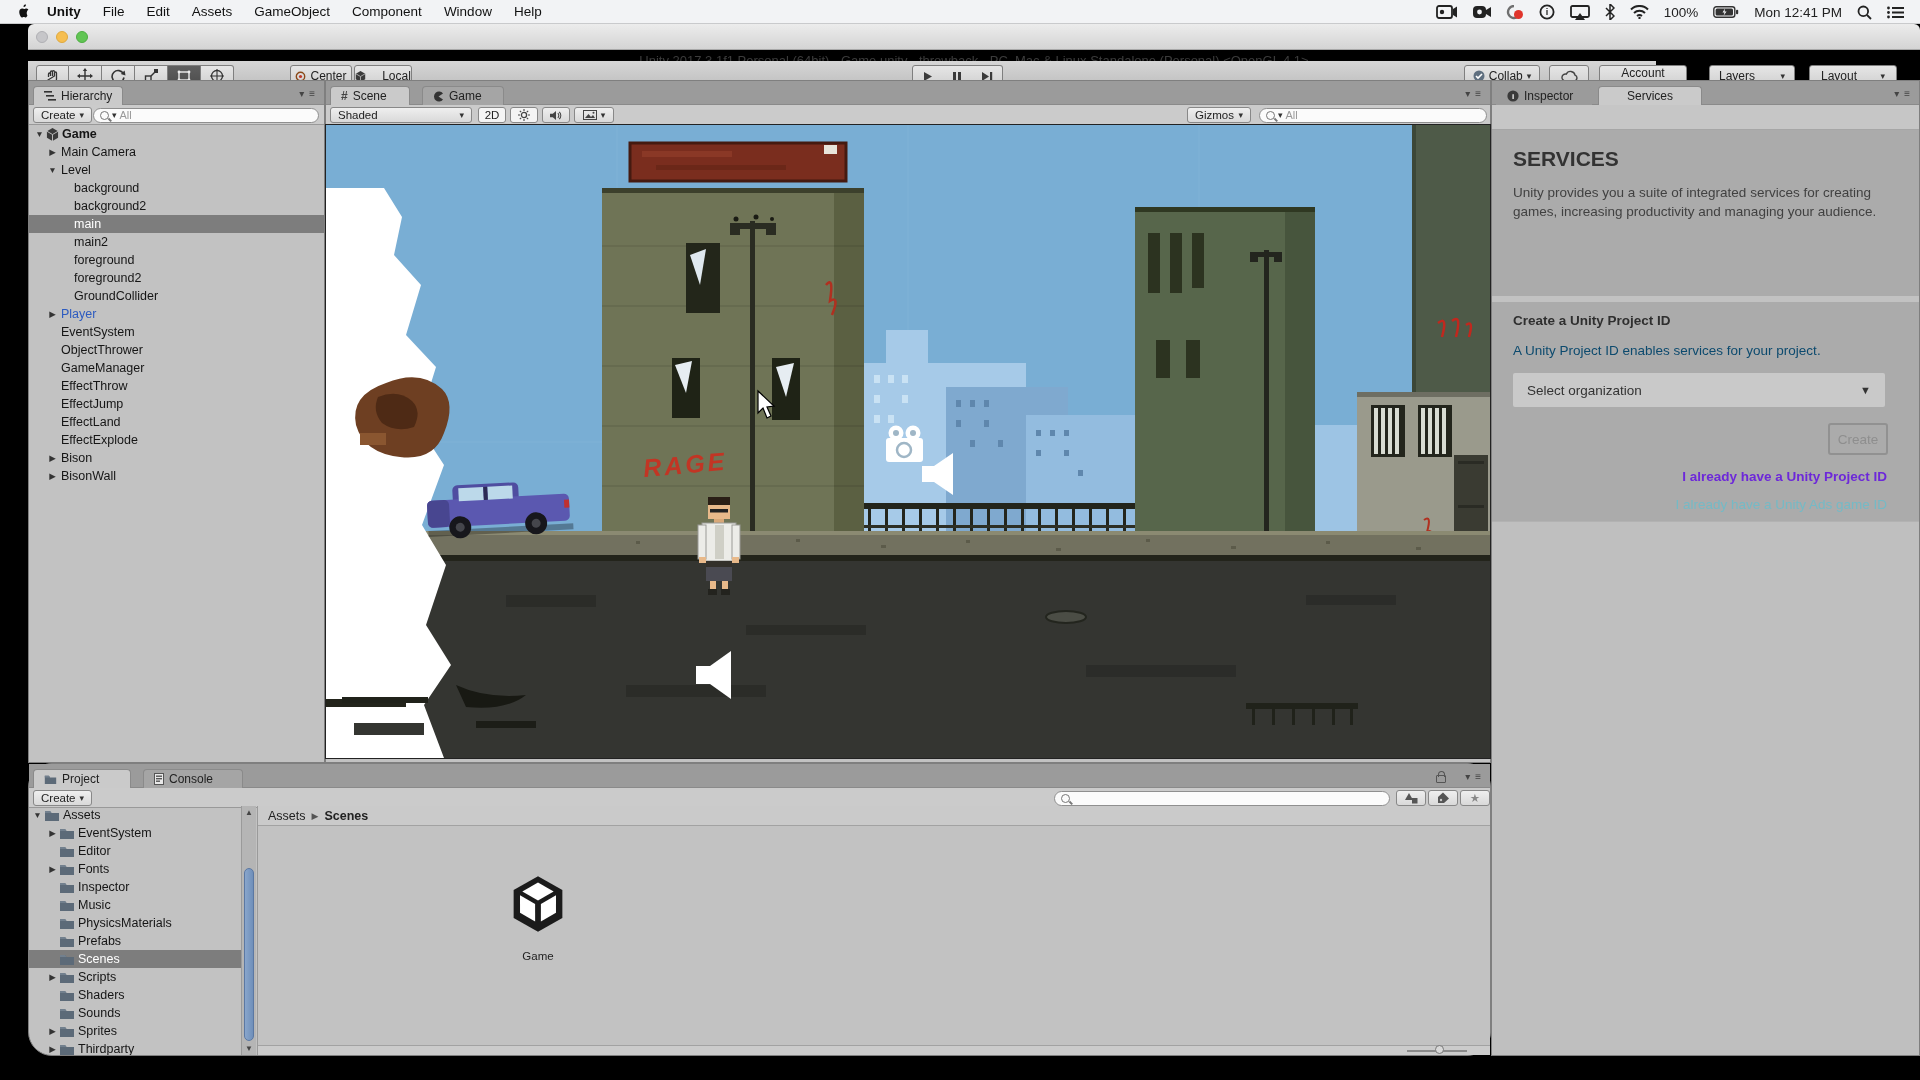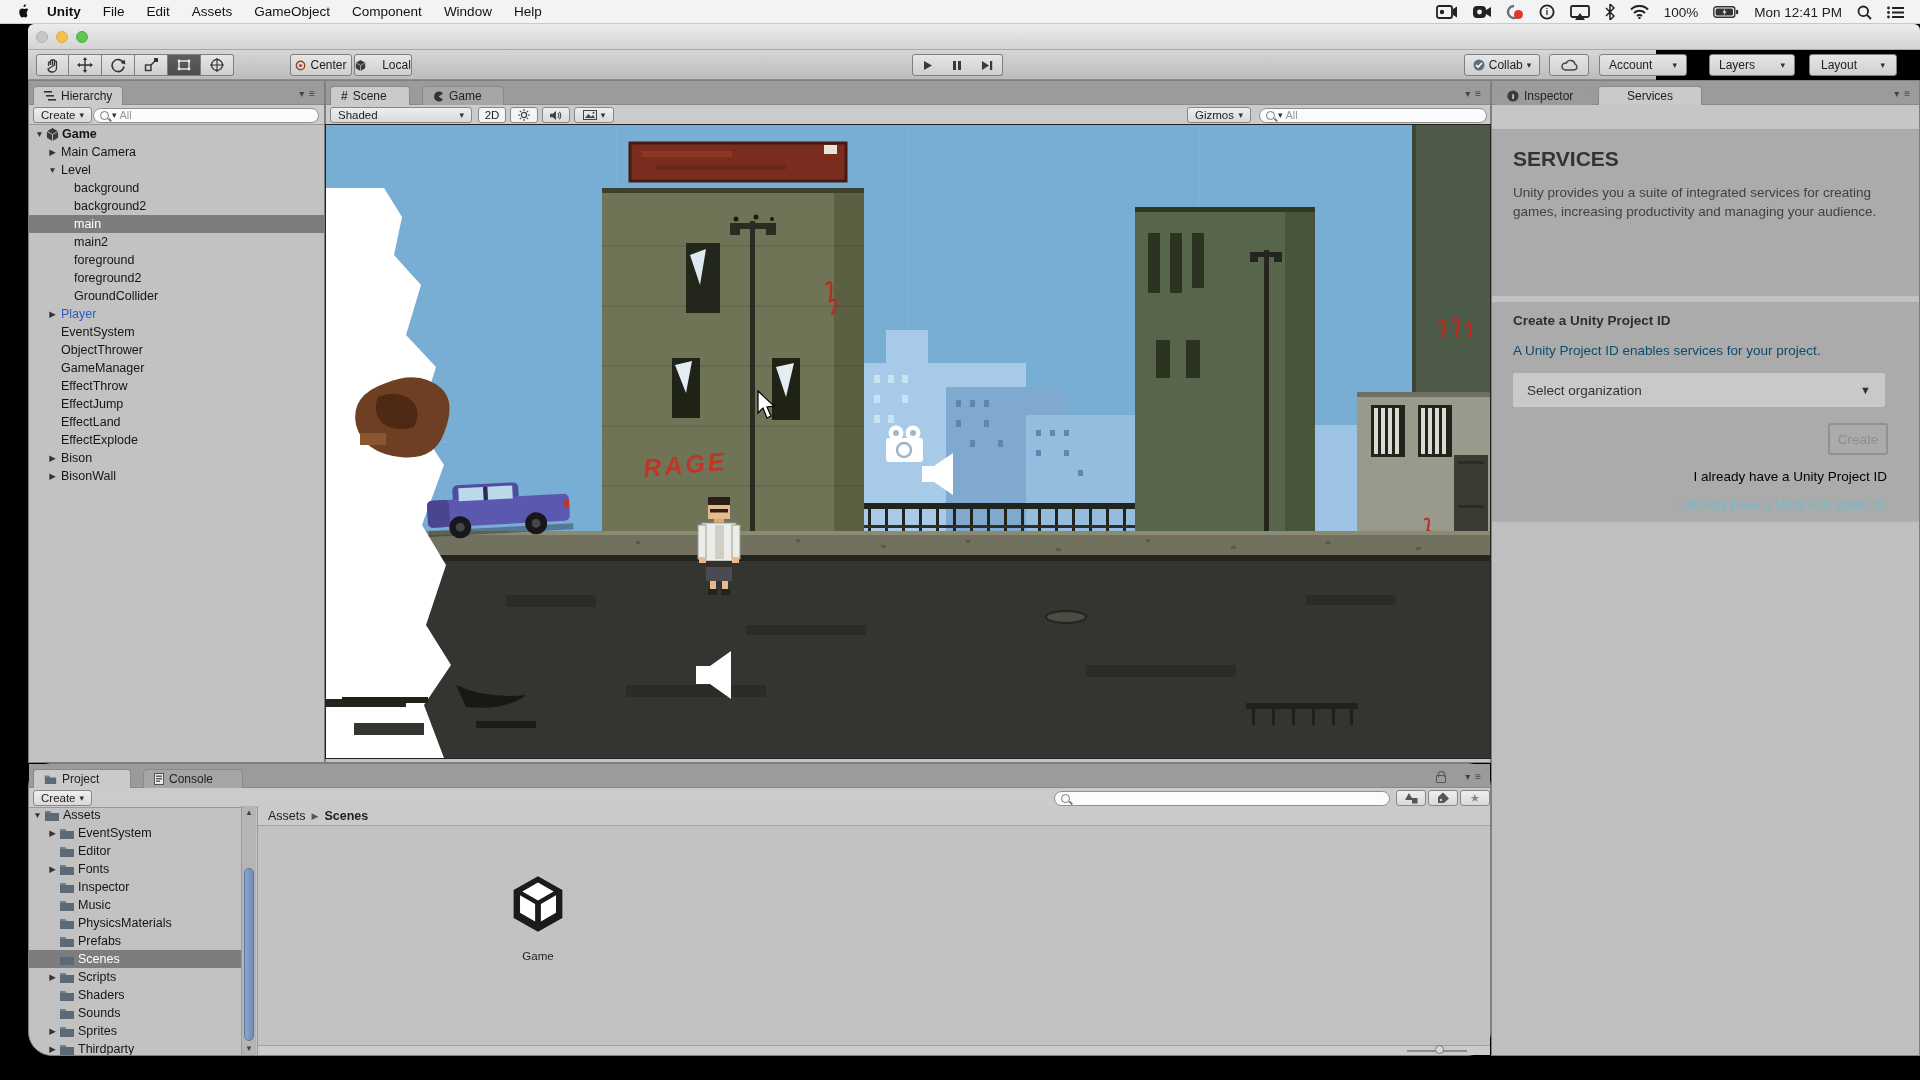--- a/index.html
+++ b/index.html
@@ -22,21 +22,21 @@
   .titlebar{position:absolute;left:28px;top:24px;width:1892px;height:26px;
     background:linear-gradient(#ececec,#d4d4d4);border-bottom:1px solid #a8a8a8;
     border-radius:6px 6px 0 0;}
   .tl{position:absolute;top:31px;width:12px;height:12px;border-radius:50%;}
   .tl.c1{left:36px;background:#c6c6c9;border:1px solid #b0b0b4;}
   .tl.c2{left:56px;background:#f6be50;border:1px solid #dfa93f;}
   .tl.c3{left:76px;background:#61c554;border:1px solid #4eae42;}
   .wtitle{position:absolute;left:0;right:0;top:29px;text-align:center;font-size:13px;color:#3c3c3c;}
 
   
-  .utoolbar{position:absolute;left:28px;top:50px;width:1628px;height:30px;
+  .utoolbar{position:absolute;left:28px;top:61px;width:1628px;height:30px;
     background:linear-gradient(#d6d6d6,#bcbcbc);border-bottom:1px solid #8d8d8d;}
   .tbtn{position:absolute;top:4px;height:22px;background:linear-gradient(#e6e6e6,#cfcfcf);
     border:1px solid #7f7f7f;border-radius:3px;display:flex;align-items:center;justify-content:center;
     font-size:12px;color:#222;gap:4px;}
   .toolgroup{position:absolute;left:8px;top:4px;display:flex;}
   .toolgroup .tool{width:33px;height:22px;background:linear-gradient(#e6e6e6,#cfcfcf);
     border:1px solid #7f7f7f;border-left-width:0;display:flex;align-items:center;justify-content:center;}
   .toolgroup .tool:first-child{border-left-width:1px;border-radius:3px 0 0 3px;}
   .toolgroup .tool:last-child{border-radius:0 3px 3px 0;}
   .toolgroup .tool.active{background:linear-gradient(#5f5f5f,#4c4c4c);}
@@ -87,21 +87,21 @@
   .svc-div{position:absolute;left:0;right:0;top:215px;height:6px;background:#c2c2c2;}
   .svc-h1{position:absolute;left:21px;top:66px;font-size:21px;font-weight:700;color:#333;}
   .svc-p{position:absolute;left:21px;width:378px;top:102px;font-size:13.5px;line-height:19px;color:#414141;}
   .svc-sec{position:absolute;left:21px;top:232px;font-size:13.5px;font-weight:700;color:#2f2f2f;}
   .svc-desc{position:absolute;left:21px;top:262px;font-size:13.5px;color:#0c4a6e;}
   .svc-select{position:absolute;left:21px;top:292px;width:372px;height:34px;background:#c9c9c9;
     border-radius:2px;display:flex;align-items:center;font-size:13.5px;color:#333;padding:0 14px;}
   .svc-select .carat{margin-left:auto;font-size:11px;}
   .svc-create{position:absolute;left:336px;top:342px;width:60px;height:32px;border:2px solid #919191;
     border-radius:3px;background:transparent;font-size:13.5px;color:#8e8e8e;display:flex;align-items:center;justify-content:center;}
-  .svc-link1{position:absolute;right:32px;top:388px;font-size:13.5px;font-weight:400;color:#000000;}
+  .svc-link1{position:absolute;right:32px;top:388px;font-size:13.5px;font-weight:700;color:#6d28d9;}
   .svc-link2{position:absolute;right:32px;top:416px;font-size:13.5px;color:#74bac6;}
 
   
   #project-panel{left:28px;top:763px;width:1463px;height:293px;border-radius:24px;}
   #p-tree{left:0;top:42px;width:212px;bottom:0;}
   .pscroll{position:absolute;left:212px;top:42px;width:15px;bottom:0;background:#b5b5b5;border-left:1px solid #9a9a9a;}
   .pscroll .thumb{position:absolute;left:2px;right:2px;top:62px;height:173px;border-radius:5px;
     background:linear-gradient(90deg,#89a6cc,#6f8fba);border:1px solid #5b78a3;}
   .pscroll .sarr{position:absolute;left:0;right:0;text-align:center;font-size:8px;color:#444;}
   .pright{position:absolute;left:228px;top:42px;right:0;bottom:0;background:#c2c2c2;border-left:1px solid #9a9a9a;}
@@ -311,21 +311,21 @@
           <path d="M3,6 l2,2 l4,-4" stroke="#fff" stroke-width="1.6" fill="none"></path>
         </svg>
       <span>Collab</span>
         <span class="carat">▾</span>
     </div>
     <div class="tbtn" style="left:1521px;width:40px;">
       <svg width="17" height="12" viewBox="0 0 17 12">
           <path d="M4.5,11 a3.5,3.5 0 1 1 .8,-6.9 A4.6,4.6 0 0 1 14,5.2 a3,3 0 0 1 -.9,5.8 Z" fill="none" stroke="#444" stroke-width="1.4"></path>
         </svg>
     </div>
-    <div class="tbtn" style="left:1571px;width:88px;justify-content:space-between;padding:0 9px;">
+    <div class="tbtn" style="left:1571px;width:88px;justify-content:space-between;padding:0 9px;flex-direction:column;">
       <span>Account</span>
         <span class="carat">▾</span>
     </div>
     <div class="tbtn" style="left:1681px;width:86px;justify-content:space-between;padding:0 9px;">
       <span>Layers</span>
         <span class="carat">▾</span>
     </div>
     <div class="tbtn" style="left:1781px;width:88px;justify-content:space-between;padding:0 11px;">
       <span>Layout</span>
         <span class="carat">▾</span>

